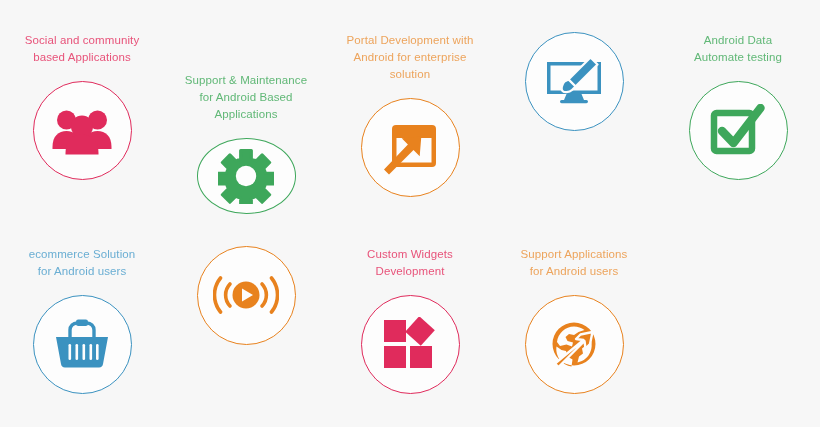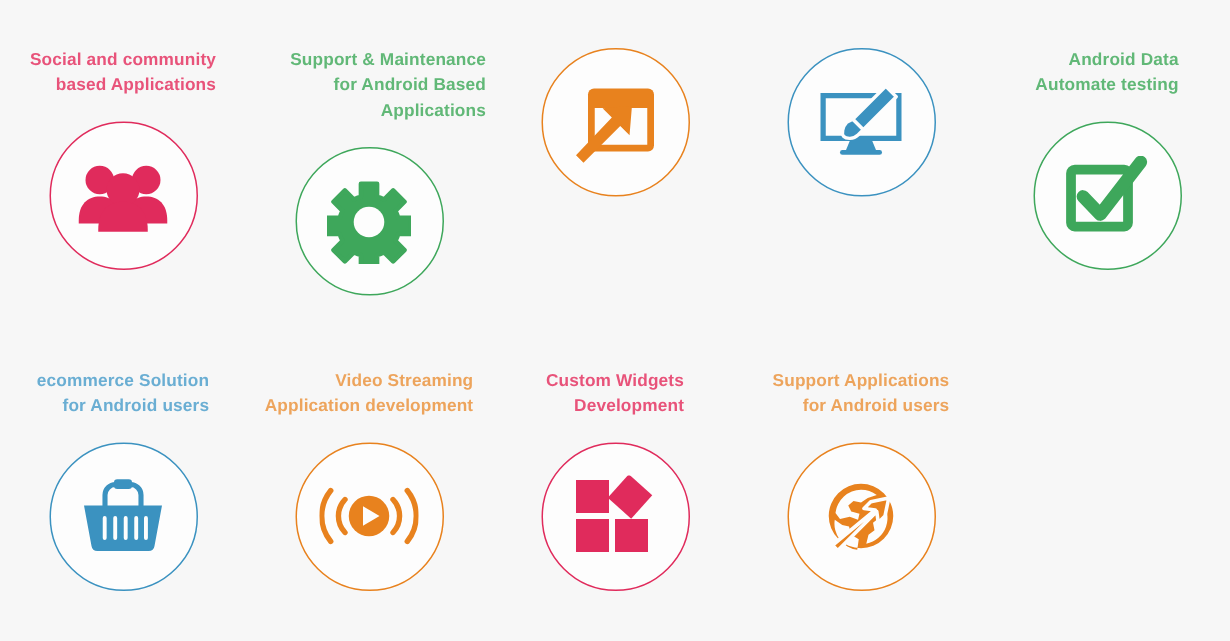--- a/index.html
+++ b/index.html
@@ -25,29 +25,28 @@
   .cell {
     position: relative;
     display: flex;
     flex-direction: column;
     align-items: center;
     justify-content: flex-start;
     padding-top: 32px;
     box-sizing: border-box;
   }
   .cell-label {
-    text-align: right;
+    text-align: center;
     font-size: 11.5px;
     line-height: 17px;
     letter-spacing: 0.1px;
     white-space: pre-line;
     font-family: "Liberation Sans", sans-serif;
     margin-bottom: 15px;
     max-width: 156px;
-    font-weight: bold;
   }
   .icon-circle {
     width: 99px;
     height: 99px;
     border-radius: 50%;
     border: 1.6px solid currentColor;
     background: #fdfdfd;
     display: flex;
     align-items: center;
     justify-content: center;
@@ -73,33 +72,35 @@
           <circle cx="46.5" cy="13" r="9.5"></circle>
           <path d="M32.5 40 C32.5 29 38.5 24 46.5 24 C54.5 24 60.5 29 60.5 40 L60.5 42 L32.5 42 Z"></path>
           <circle cx="31" cy="19.5" r="11"></circle>
           <path d="M14.5 46 C14.5 33.5 21.5 27.5 31 27.5 C40.5 27.5 47.5 33.5 47.5 46 L47.5 47.5 L14.5 47.5 Z"></path>
         </svg>
       </span>
     </div>
   </div>
 
   <div class="cell">
-    <div class="cell-label" style="color: rgb(97, 184, 119);">Support &amp; Maintenance
+    <div class="cell-label" style="color: rgb(97, 184, 119); margin-top: 40px;">Support &amp; Maintenance
 for Android Based Applications</div>
     <div class="icon-circle" style="color: rgb(62, 167, 91); background: rgb(253, 253, 253);">
       <span>
         <svg width="56" height="56" viewBox="0 0 56 56" fill="#3ea75b">
           <path d="M22.6 2.5 h10.8 v8.6 a17.6 17.6 0 0 1 4.6 1.9 l6.1-6.1 l7.6 7.6 l-6.1 6.1 a17.6 17.6 0 0 1 1.9 4.6 h8.6 v10.8 h-8.6 a17.6 17.6 0 0 1-1.9 4.6 l6.1 6.1 l-7.6 7.6 l-6.1-6.1 a17.6 17.6 0 0 1-4.6 1.9 v8.6 h-10.8 v-8.6 a17.6 17.6 0 0 1-4.6-1.9 l-6.1 6.1 l-7.6-7.6 l6.1-6.1 a17.6 17.6 0 0 1-1.9-4.6 h-8.6 v-10.8 h8.6 a17.6 17.6 0 0 1 1.9-4.6 l-6.1-6.1 l7.6-7.6 l6.1 6.1 a17.6 17.6 0 0 1 4.6-1.9 z" stroke="#3ea75b" stroke-width="3" stroke-linejoin="round"></path>
           <circle cx="28" cy="28" r="10.2" fill="#fdfdfd"></circle>
         </svg>
       </span>
     </div>
   </div>
 
   <div class="cell">
+    <div class="cell-label" style="color: rgb(237, 164, 92);">Portal Development with
+Android for enterprise solution</div>
     <div class="icon-circle" style="color: rgb(232, 130, 30); background: rgb(253, 253, 253);">
       <span>
         <svg width="56" height="54" viewBox="0 0 56 54" fill="#e8821e">
           <path d="M14 4 h36 a4 4 0 0 1 4 4 v34 a4 4 0 0 1-4 4 h-36 a4 4 0 0 1-4-4 v-34 a4 4 0 0 1 4-4 z"></path>
           <rect x="14.5" y="17" width="35" height="24.5" fill="#fdfdfd"></rect>
           <path d="M45.5 10 h3.5 v4 h-3.5 z" fill="#fdfdfd" opacity="0"></path>
           <path d="M2 48.5 l5 5 l24.5-24.5 l6.2 6.2 l1.6-19.6 l-19.6 1.6 l6.2 6.2 z"></path>
         </svg>
       </span>
     </div>
@@ -147,22 +148,20 @@
             <rect x="29.5" y="26" width="2.6" height="16" rx="1.3"></rect>
             <rect x="36.5" y="26" width="2.6" height="16" rx="1.3"></rect>
             <rect x="43" y="26" width="2.6" height="16" rx="1.3"></rect>
           </g>
         </svg>
       </span>
     </div>
   </div>
 
   <div class="cell">
-    <div class="cell-label" style="color: rgb(237, 164, 92);">Video Streaming
-Application development</div>
     <div class="icon-circle" style="color: rgb(232, 130, 30); background: rgb(253, 253, 253);">
       <span>
         <svg width="66" height="52" viewBox="0 0 66 52" fill="none" stroke="#e8821e">
           <circle cx="33" cy="26" r="13.5" fill="#e8821e" stroke="none"></circle>
           <path d="M29 19.5 l11 6.5 l-11 6.5 z" fill="#fdfdfd" stroke="none"></path>
           <path d="M17 15 a16 16 0 0 0 0 22" stroke-width="3.6" stroke-linecap="round"></path>
           <path d="M7.5 9 a27 27 0 0 0 0 34" stroke-width="3.6" stroke-linecap="round"></path>
           <path d="M49 15 a16 16 0 0 1 0 22" stroke-width="3.6" stroke-linecap="round"></path>
           <path d="M58.5 9 a27 27 0 0 1 0 34" stroke-width="3.6" stroke-linecap="round"></path>
         </svg>

